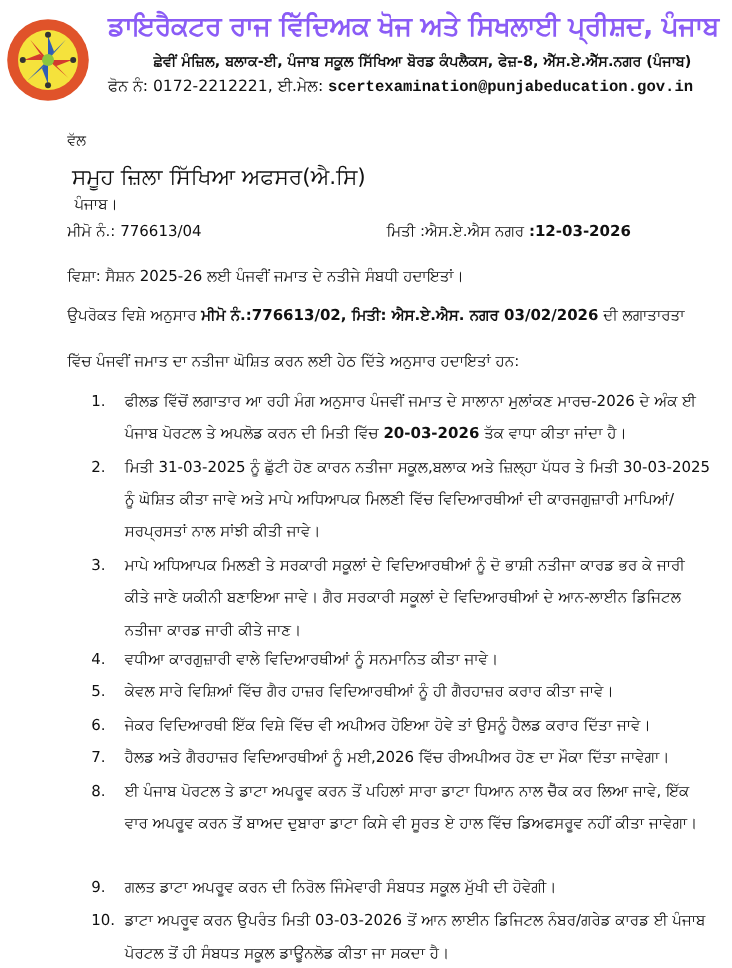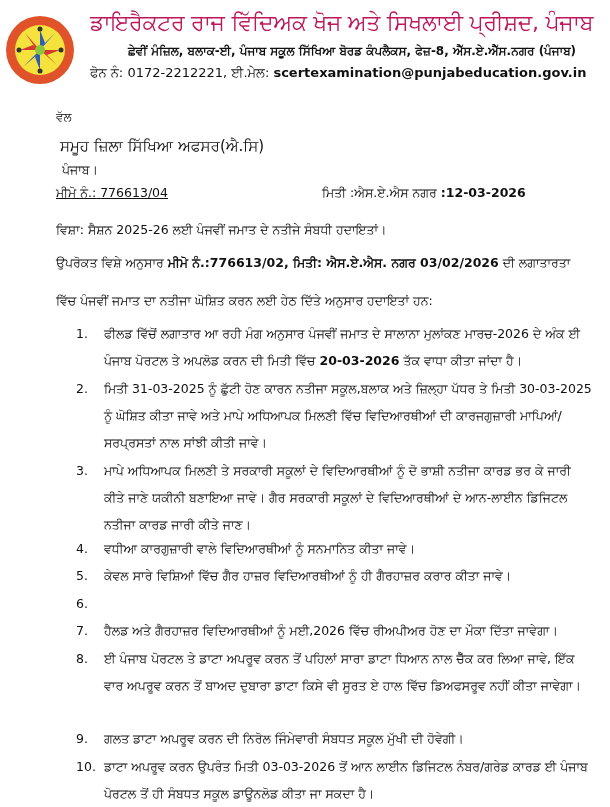--- a/index.html
+++ b/index.html
@@ -13,26 +13,26 @@
       border-radius: 50%; background: #e0532a;
       display: flex; align-items: center; justify-content: center;
     }
     .logo-inner {
       width: 50px; height: 50px; border-radius: 50%; background: #f5e23c; position: relative; overflow: hidden;
     }
     .header {
       position: absolute; left: 90px; top: 8px; right: 6px;
     }
     .title {
-      font-size: 22px; font-weight: normal; color: #be185d; white-space: nowrap; letter-spacing: -0.3px;
+      font-size: 22px; font-weight: bold; color: #8b5cf6; white-space: nowrap; letter-spacing: -0.3px;
       line-height: 30px;
     }
     .addr { font-size: 12px; font-weight: bold; margin-top: 6px; white-space: nowrap; padding-left: 38px; }
     .contact { font-size: 13px; margin-top: 7px; white-space: nowrap; }
-    .contact .email { font-weight: bold; }
+    .contact .email { font-weight: bold; font-family: Liberation Mono, monospace; }
     .line { position: absolute; white-space: nowrap; }
     .bold { font-weight: bold; }
     .item { position: absolute; left: 104px; right: 18px; font-size: 12.5px; line-height: 27px; }
     .item .num { position: absolute; left: -28px; top: 0; }
   </style>
 </head>
 <body>
 
 <div class="logo">
   <div class="logo-inner">
@@ -59,24 +59,24 @@
   <div class="addr">ਛੇਵੀਂ ਮੰਜ਼ਿਲ, ਬਲਾਕ-ਈ, ਪੰਜਾਬ ਸਕੂਲ ਸਿੱਖਿਆ ਬੋਰਡ ਕੰਪਲੈਕਸ, ਫੇਜ਼-8, ਐੱਸ.ਏ.ਐੱਸ.ਨਗਰ (ਪੰਜਾਬ)</div>
   <div class="contact">
     <span>ਫੋਨ ਨੰ:</span>
     <span>0172-2212221,</span>
     <span>ਈ.ਮੇਲ:</span>
     <span class="email">scertexamination@punjabeducation.gov.in</span>
   </div>
 </div>
 
 <div class="line" style="left:56px;top:110px;font-size:12px;">ਵੱਲ</div>
-<div class="line" style="left:60px;top:137px;font-size:15px;">ਸਮੂਹ ਜ਼ਿਲਾ ਸਿੱਖਿਆ ਅਫਸਰ(ਐ.ਸਿ)</div>
+<div class="line" style="left:60px;top:137px;font-size:18px;">ਸਮੂਹ ਜ਼ਿਲਾ ਸਿੱਖਿਆ ਅਫਸਰ(ਐ.ਸਿ)</div>
 <div class="line" style="left:62px;top:162px;font-size:12.5px;">ਪੰਜਾਬ।</div>
 
-<div class="line" style="left:56px;top:185px;font-size:12.5px;text-decoration:underline;">
+<div class="line" style="left:56px;top:185px;font-size:12.5px;">
   <span>ਮੀਮੋ ਨੰ.:</span>
   <span>776613/04</span>
 </div>
 <div class="line" style="left:322px;top:185px;font-size:12.5px;">
   <span>ਮਿਤੀ :ਐਸ.ਏ.ਐਸ ਨਗਰ</span>
   <span class="bold">:12-03-2026</span>
 </div>
 
 <div class="line" style="left:56px;top:222px;font-size:12.5px;">ਵਿਸ਼ਾ: ਸੈਸ਼ਨ 2025-26 ਲਈ ਪੰਜਵੀਂ ਜਮਾਤ ਦੇ ਨਤੀਜੇ ਸੰਬਧੀ ਹਦਾਇਤਾਂ।</div>
 
@@ -105,20 +105,21 @@
 <div class="item" style="top:535px;">
   <span class="num">4.</span>
   <span>ਵਧੀਆ ਕਾਰਗੁਜ਼ਾਰੀ ਵਾਲੇ ਵਿਦਿਆਰਥੀਆਂ ਨੂੰ ਸਨਮਾਨਿਤ ਕੀਤਾ ਜਾਵੇ।</span>
 </div>
 <div class="item" style="top:562px;">
   <span class="num">5.</span>
   <span>ਕੇਵਲ ਸਾਰੇ ਵਿਸ਼ਿਆਂ ਵਿੱਚ ਗੈਰ ਹਾਜ਼ਰ ਵਿਦਿਆਰਥੀਆਂ ਨੂੰ ਹੀ ਗੈਰਹਾਜ਼ਰ ਕਰਾਰ ਕੀਤਾ ਜਾਵੇ।</span>
 </div>
 <div class="item" style="top:590px;">
   <span class="num">6.</span>
+  <span>ਜੇਕਰ ਵਿਦਿਆਰਥੀ ਇੱਕ ਵਿਸ਼ੇ ਵਿੱਚ ਵੀ ਅਪੀਅਰ ਹੋਇਆ ਹੋਵੇ ਤਾਂ ਉਸਨੂੰ ਹੈਲਡ ਕਰਾਰ ਦਿੱਤਾ ਜਾਵੇ।</span>
 </div>
 <div class="item" style="top:617px;">
   <span class="num">7.</span>
   <span>ਹੈਲਡ ਅਤੇ ਗੈਰਹਾਜ਼ਰ ਵਿਦਿਆਰਥੀਆਂ ਨੂੰ ਮਈ,2026 ਵਿੱਚ ਰੀਅਪੀਅਰ ਹੋਣ ਦਾ ਮੌਕਾ ਦਿੱਤਾ ਜਾਵੇਗਾ।</span>
 </div>
 <div class="item" style="top:645px;">
   <span class="num">8.</span>
   <span>ਈ ਪੰਜਾਬ ਪੋਰਟਲ ਤੇ ਡਾਟਾ ਅਪਰੂਵ ਕਰਨ ਤੋਂ ਪਹਿਲਾਂ ਸਾਰਾ ਡਾਟਾ ਧਿਆਨ ਨਾਲ ਚੈੱਕ ਕਰ ਲਿਆ ਜਾਵੇ, ਇੱਕ ਵਾਰ ਅਪਰੂਵ ਕਰਨ ਤੋਂ ਬਾਅਦ ਦੁਬਾਰਾ ਡਾਟਾ ਕਿਸੇ ਵੀ ਸੂਰਤ ਏ ਹਾਲ ਵਿੱਚ ਡਿਅਫਸਰੂਵ ਨਹੀਂ ਕੀਤਾ ਜਾਵੇਗਾ।</span>
 </div>
 <div class="item" style="top:725px;">

